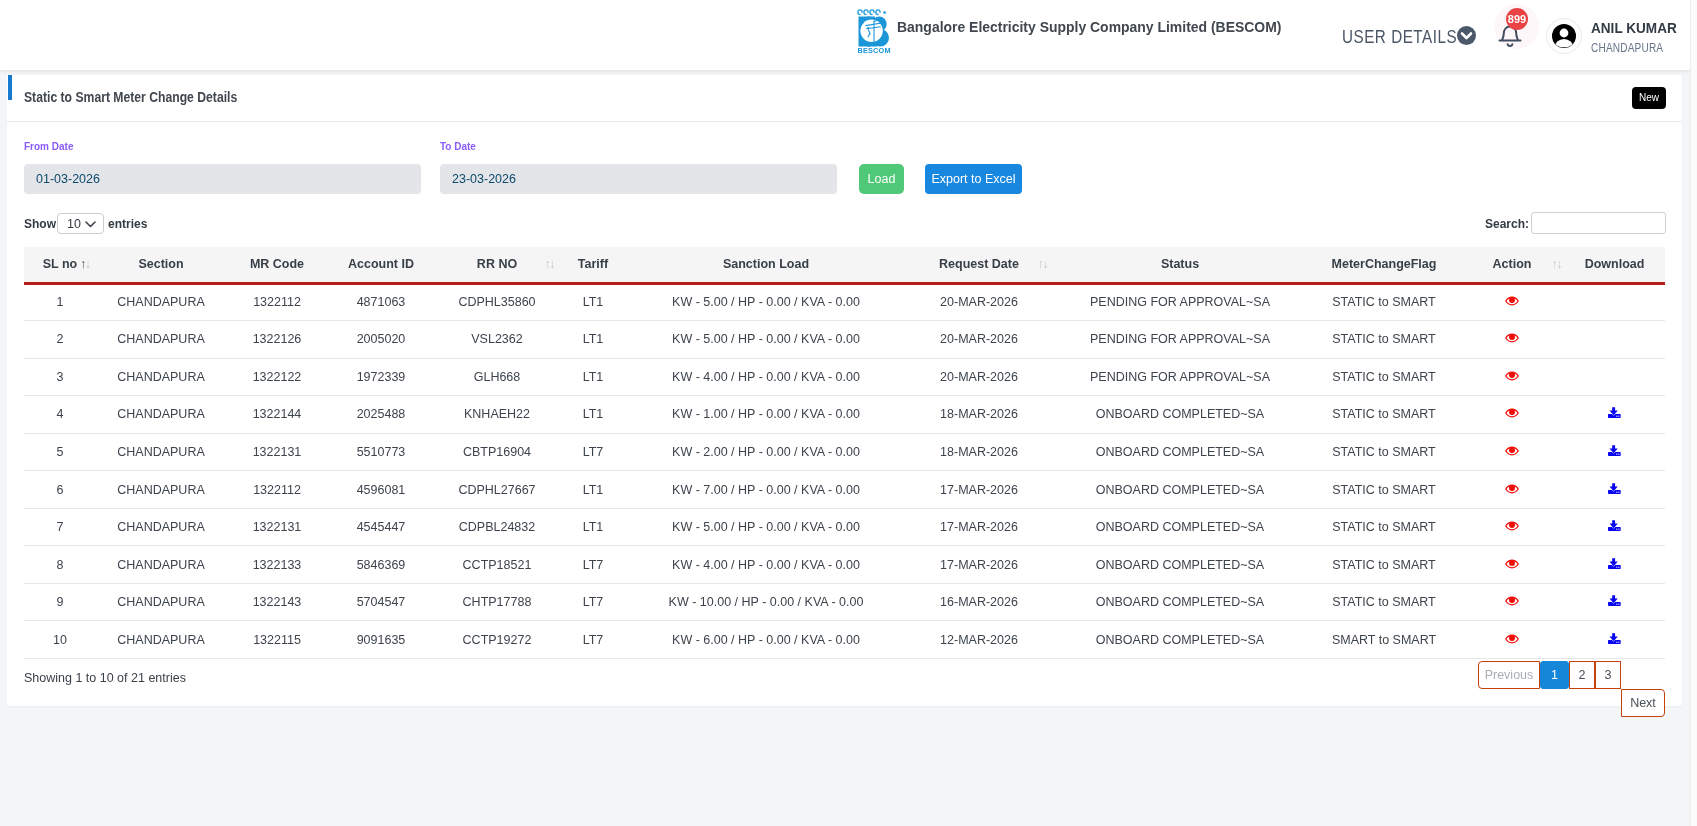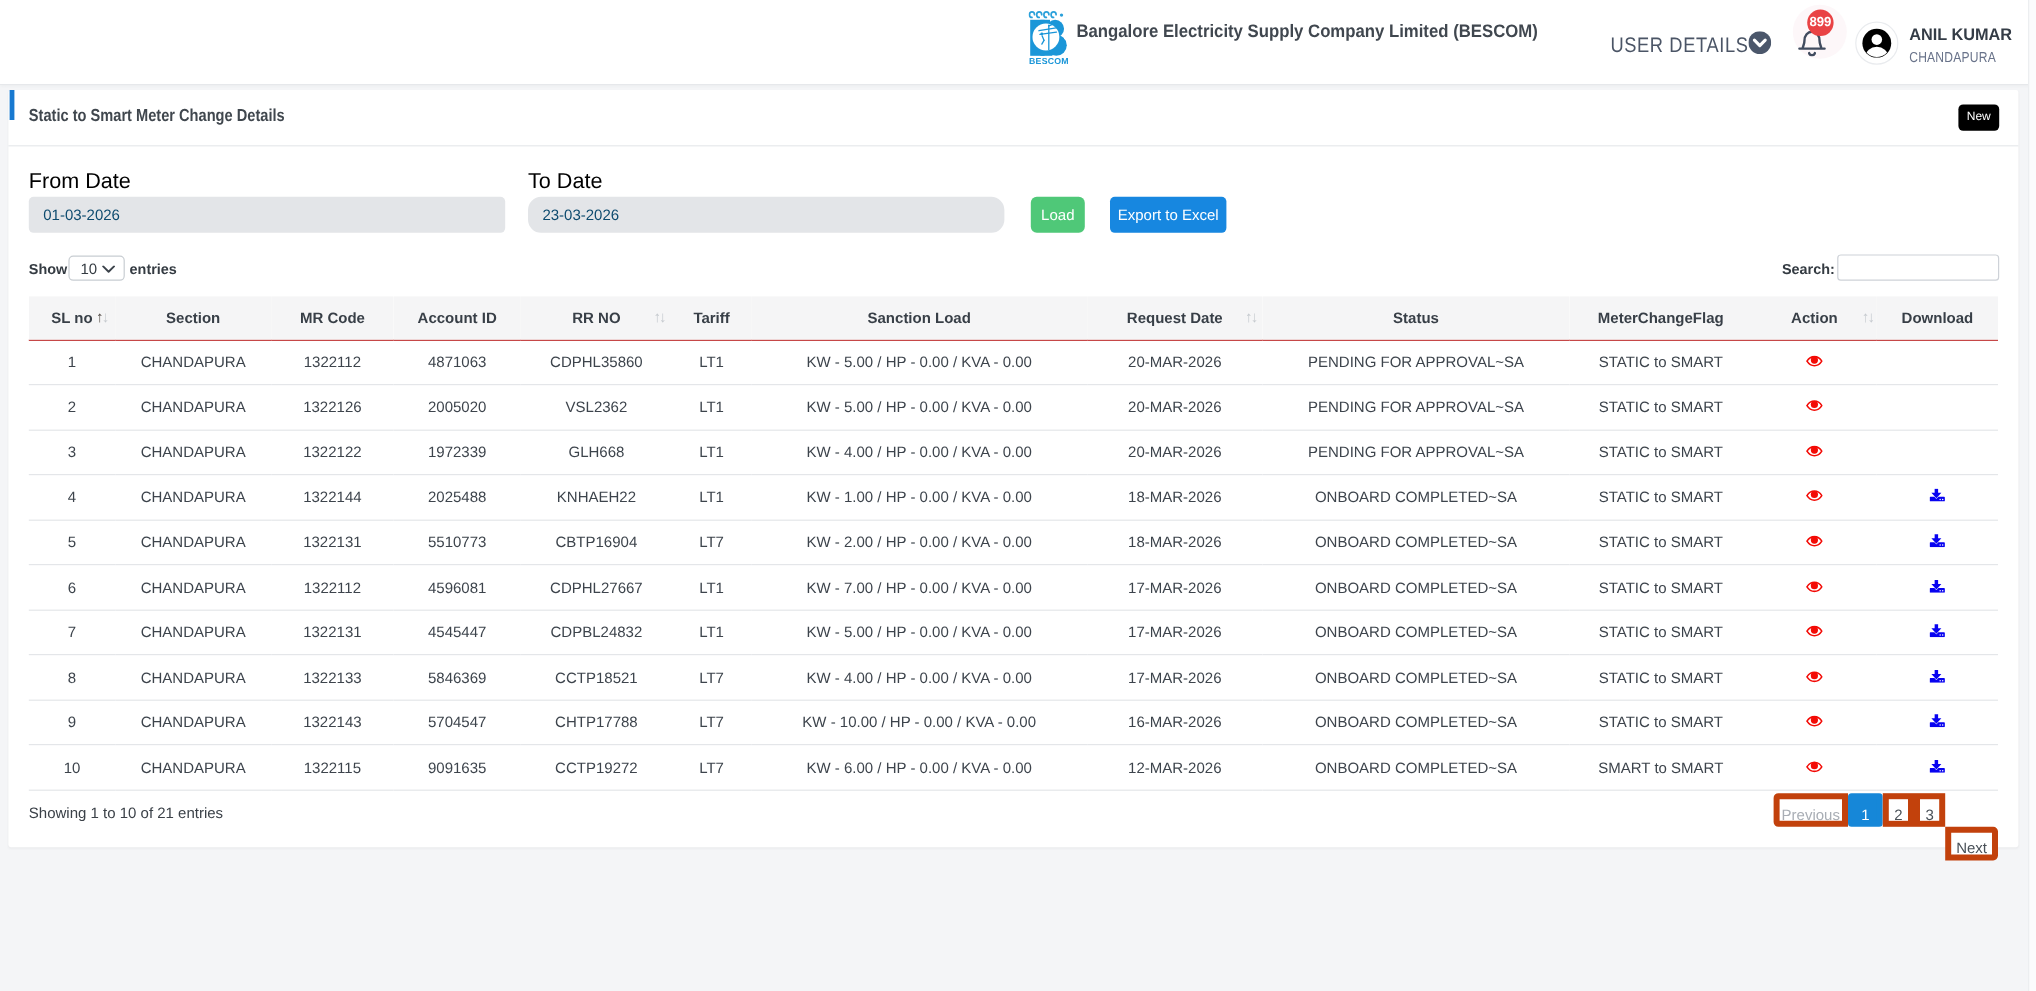--- a/index.html
+++ b/index.html
@@ -20,43 +20,43 @@
 #anil { position:absolute; left:1591px; top:20px; font-size:14px; font-weight:bold; color:#343c46; transform:scaleX(0.97); transform-origin:left top; white-space:nowrap; }
 #chand { position:absolute; left:1591px; top:40.5px; font-size:12px; color:#69738a; letter-spacing:0.2px; transform:scaleX(0.84); transform-origin:left top; white-space:nowrap; }
 
 
 #card { position:absolute; left:7px; top:75px; width:1675px; height:631px; background:#fff; border-radius:2px; box-shadow:0 1px 2px rgba(0,0,0,0.04); }
 #accent { position:absolute; left:8px; top:75px; width:4px; height:25px; background:#1879d0; }
 #cardtitle { position:absolute; left:24px; top:89px; font-size:14.5px; font-weight:bold; color:#40474e; transform:scaleX(0.84); transform-origin:left top; white-space:nowrap; }
 #newbtn { position:absolute; left:1632px; top:87px; width:34px; height:22px; background:#000000; border-radius:4px; color:#fff; font-size:10px; text-align:center; line-height:22px; }
 #hdrsep { position:absolute; left:7px; top:121px; width:1675px; height:1px; background:#e7e9ec; }
 
-.lbl { position:absolute; font-size:18px; font-weight:normal; color:#000000; }
+.lbl { position:absolute; font-size:10px; font-weight:bold; color:#8b5cf6; }
 .ginput { position:absolute; height:30px; background:#e3e5e8; border-radius:4px; font-size:12.5px; color:#0c4a6e; line-height:30px; padding-left:12px; }
 #loadbtn { position:absolute; left:859px; top:164px; width:45px; height:30px; background:#4fc878; border-radius:5px; color:#fff; font-size:12.5px; text-align:center; line-height:30px; }
 #exportbtn { position:absolute; left:925px; top:164px; width:97px; height:30px; background:#1787e0; border-radius:4px; color:#fff; font-size:12.5px; text-align:center; line-height:30px; }
 
 #showlbl { position:absolute; left:24px; top:217px; font-size:12px; font-weight:bold; color:#343b42; }
 #pagesel { position:absolute; left:57px; top:213px; width:47px; height:21px; border:1px solid #c8cdd2; border-radius:4px; background:#fff; font-size:12.5px; color:#343b42; }
 #pagesel span { position:absolute; left:9px; top:3px; }
 #entrieslbl { position:absolute; left:108px; top:217px; font-size:12px; font-weight:bold; color:#343b42; }
 #searchlbl { position:absolute; left:1485px; top:217px; font-size:12px; font-weight:bold; color:#343b42; }
 #searchbox { position:absolute; left:1531px; top:212px; width:135px; height:22px; border:1px solid #ced2d8; border-radius:3px; background:#fff; }
 
 
 #tbl { position:absolute; left:24px; top:247px; width:1641px; border-collapse:collapse; table-layout:fixed; font-size:12.5px; color:#3d444c; }
-#tbl th { height:36px; background:#f5f5f6; font-weight:bold; color:#383f47; text-align:center; border-bottom:1px solid #b91c1c; position:relative; font-size:12.5px; }
+#tbl th { height:36px; background:#f5f5f6; font-weight:bold; color:#383f47; text-align:center; border-bottom:3px solid #b91c1c; position:relative; font-size:12.5px; }
 #tbl td { height:37.55px; text-align:center; border-bottom:1px solid #e4e6e9; }
 .sorticons { position:absolute; font-size:12.5px; color:#c6cacf; font-weight:normal; letter-spacing:-1.5px; }
 .sorticons .up-active { color:#57504a; }
 
 #showing { position:absolute; left:24px; top:671px; font-size:12.5px; color:#3b4148; }
 
 
-.pgbox { position:absolute; top:661px; height:28px; border:5px solid #c2410c; background:#fff; font-size:12.5px; color:#495057; text-align:center; line-height:26px; }
+.pgbox { position:absolute; top:661px; height:28px; border:1px solid #c2410c; background:#fff; font-size:12.5px; color:#495057; text-align:center; line-height:26px; }
 #pgprev { left:1478px; width:62px; border-radius:4px 0 0 4px; background:#fff; color:#a9aeb5; }
 #pg1 { left:1540px; width:29px; background:#1687d8; border-color:#1687d8; color:#fff; border-radius:3px; }
 #pg2 { left:1569px; width:26px; }
 #pg3 { left:1595px; width:26px; }
 #pgnext { left:1621px; width:44px; border-radius:0 4px 4px 0;margin-top:28px; }
 </style>
 </head>
 <body>
 <div id="page">
 
@@ -127,21 +127,21 @@
 
   <div id="card"></div>
   <div id="accent"></div>
   <div id="cardtitle">Static to Smart Meter Change Details</div>
   <div id="newbtn">New</div>
   <div id="hdrsep"></div>
 
   <div class="lbl" style="left:24px; top:141px;">From Date</div>
   <div class="lbl" style="left:440px; top:141px;">To Date</div>
   <div class="ginput" style="left:24px; top:164px; width:397px;">01-03-2026</div>
-  <div class="ginput" style="left:440px; top:164px; width:397px;border-radius:11px;">23-03-2026</div>
+  <div class="ginput" style="left:440px; top:164px; width:397px;">23-03-2026</div>
   <div id="loadbtn">Load</div>
   <div id="exportbtn">Export to Excel</div>
 
   <div id="showlbl">Show</div>
   <div id="pagesel">
       <span>10</span>
     <svg width="11" height="7" viewBox="0 0 11 7" style="position:absolute; right:7px; top:7px;">
         <path d="M1 1 L5.5 5.5 L10 1" stroke="#3c434b" stroke-width="1.6" fill="none" stroke-linecap="round" stroke-linejoin="round"></path>
       </svg>
   </div>

